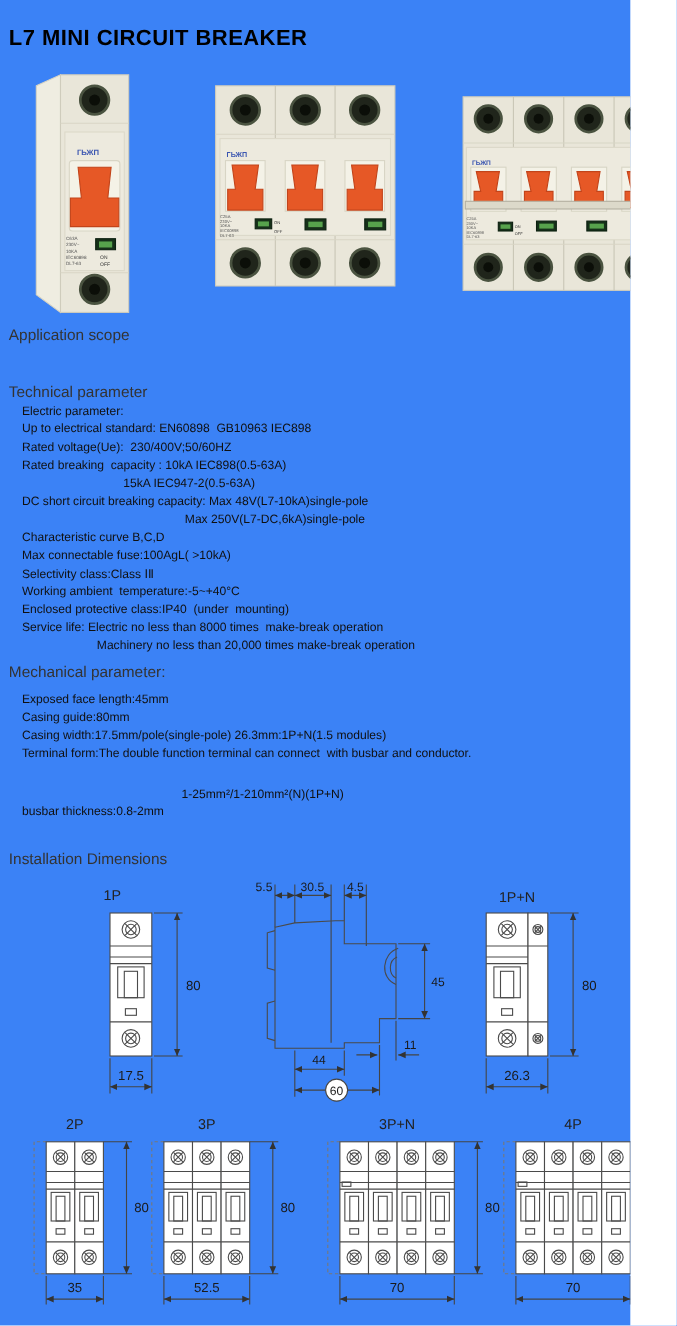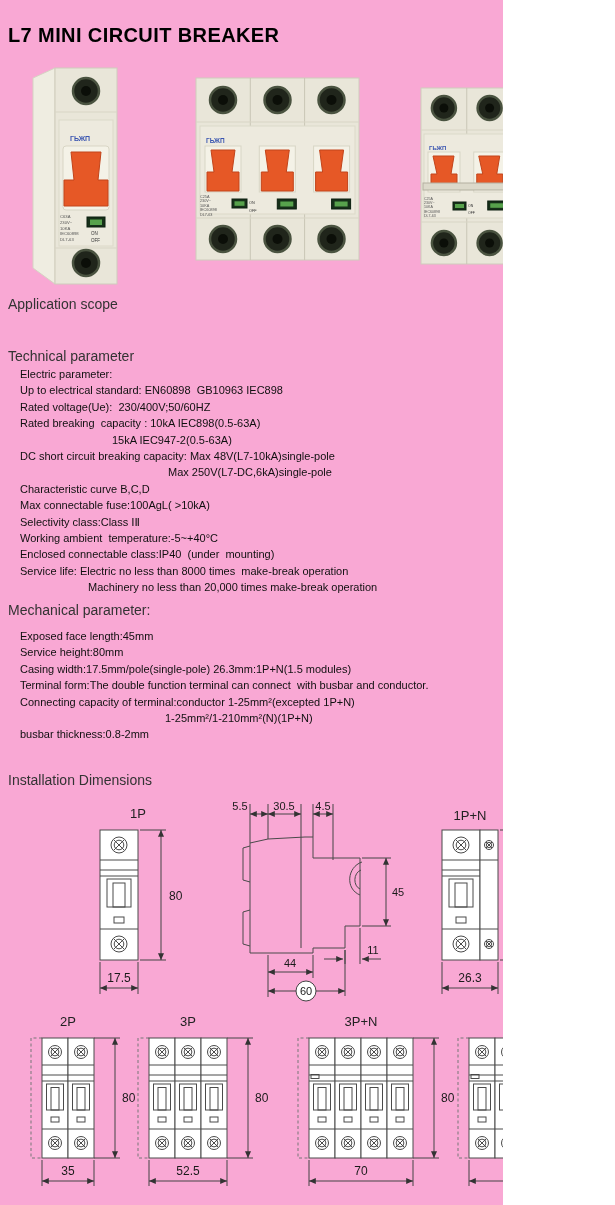--- a/index.html
+++ b/index.html
@@ -1,24 +1,24 @@
 <!DOCTYPE html>
 <html><head>
 <meta charset="utf-8">
 <style>
   html,body{margin:0;padding:0;background:#fff;}
-  .page{position:relative;width:503px;height:1205px;background:#f9a8d4;overflow:hidden;
+  .page{position:relative;width:573px;height:1205px;background:#3b82f6;overflow:hidden;
         font-family:"Liberation Sans",sans-serif;}
   .abs{position:absolute;}
   .h1{font-size:20px;font-weight:bold;color:#000;letter-spacing:.4px;white-space:pre;}
   .h2{font-size:14px;color:#333;white-space:pre;}
   .tl{font-size:11px;color:#101010;white-space:pre;line-height:16.4px;margin-left:12px;}
   .para{font-size:11px;color:#101010;white-space:pre;}
   .i130{margin-left:104px;} .i168{margin-left:160px;} .i72{margin-left:80px;}
-  .i165{margin-left:157px;} .i155{}
+  .i165{margin-left:157px;margin-top:20px;} .i155{}
   .dlabel{font-size:13px;color:#222;text-align:center;white-space:pre;}
   svg .ln{fill:none;stroke:#4a4a4a;stroke-width:1;}
   svg .dm{fill:none;stroke:#444;stroke-width:1;}
   svg .dash{fill:none;stroke:#777;stroke-width:1;stroke-dasharray:3 2.5;}
   svg text.dt{font-size:12px;fill:#1a1a1a;font-family:"Liberation Sans",sans-serif;}
   svg text.ds{font-size:11px;fill:#1a1a1a;font-family:"Liberation Sans",sans-serif;}
   svg text{font-family:"Liberation Sans",sans-serif;}
 </style>
 </head>
 <body>
@@ -205,39 +205,38 @@
     <div class="tl">Up to electrical standard: EN60898  GB10963 IEC898</div>
     <div class="tl">Rated voltage(Ue):  230/400V;50/60HZ</div>
     <div class="tl">Rated breaking  capacity : 10kA IEC898(0.5-63A)</div>
     <div class="tl i130">15kA IEC947-2(0.5-63A)</div>
     <div class="tl">DC short circuit breaking capacity: Max 48V(L7-10kA)single-pole</div>
     <div class="tl i168">Max 250V(L7-DC,6kA)single-pole</div>
     <div class="tl">Characteristic curve B,C,D</div>
     <div class="tl">Max connectable fuse:100AgL( &gt;10kA)</div>
     <div class="tl">Selectivity class:Class ⅠⅡ</div>
     <div class="tl">Working ambient  temperature:-5~+40°C</div>
-    <div class="tl">Enclosed connectable class:IP40  (under  mounting)</div>
+    <div class="tl">Enclosed protective class:IP40  (under  mounting)</div>
     <div class="tl">Service life: Electric no less than 8000 times  make-break operation</div>
     <div class="tl i72">Machinery no less than 20,000 times make-break operation</div>
   </div>
 
   <div class="abs h2" style="left:8px;top:602px">Mechanical parameter:</div>
   <div class="abs" style="left:8px;top:628px">
     <div class="tl">Exposed face length:45mm</div>
-    <div class="tl">Service height:80mm</div>
+    <div class="tl">Casing guide:80mm</div>
     <div class="tl">Casing width:17.5mm/pole(single-pole) 26.3mm:1P+N(1.5 modules)</div>
     <div class="tl">Terminal form:The double function terminal can connect  with busbar and conductor.</div>
-    <div class="tl">Connecting capacity of terminal:conductor 1-25mm²(excepted 1P+N)</div>
     <div class="tl i165">1-25mm²/1-210mm²(N)(1P+N)</div>
     <div class="tl i155">busbar thickness:0.8-2mm</div>
   </div>
 
   <div class="abs h2" style="left:8px;top:772px">Installation Dimensions</div>
 
-  <div class="abs dlabel" style="left:108px;top:806px;width:60px">1P</div>
+  <div class="abs dlabel" style="left:72px;top:806px;width:60px">1P</div>
   <div class="abs dlabel" style="left:440px;top:808px;width:60px">1P+N</div>
 
   <svg class="abs" style="left:52px;top:820px" width="150" height="190" viewBox="0 0 150 190">
     <use href="#fvL" x="48" y="10"></use>
     <line class="dm" x1="88" y1="10" x2="114" y2="10"></line>
     <line class="dm" x1="88" y1="140" x2="114" y2="140"></line>
     <line class="dm" x1="109" y1="10" x2="109" y2="140" marker-start="url(#ar)" marker-end="url(#ar)"></line>
     <text class="dt" x="117" y="80">80</text>
     <line class="dm" x1="48" y1="142" x2="48" y2="174"></line>
     <line class="dm" x1="86" y1="142" x2="86" y2="174"></line>

